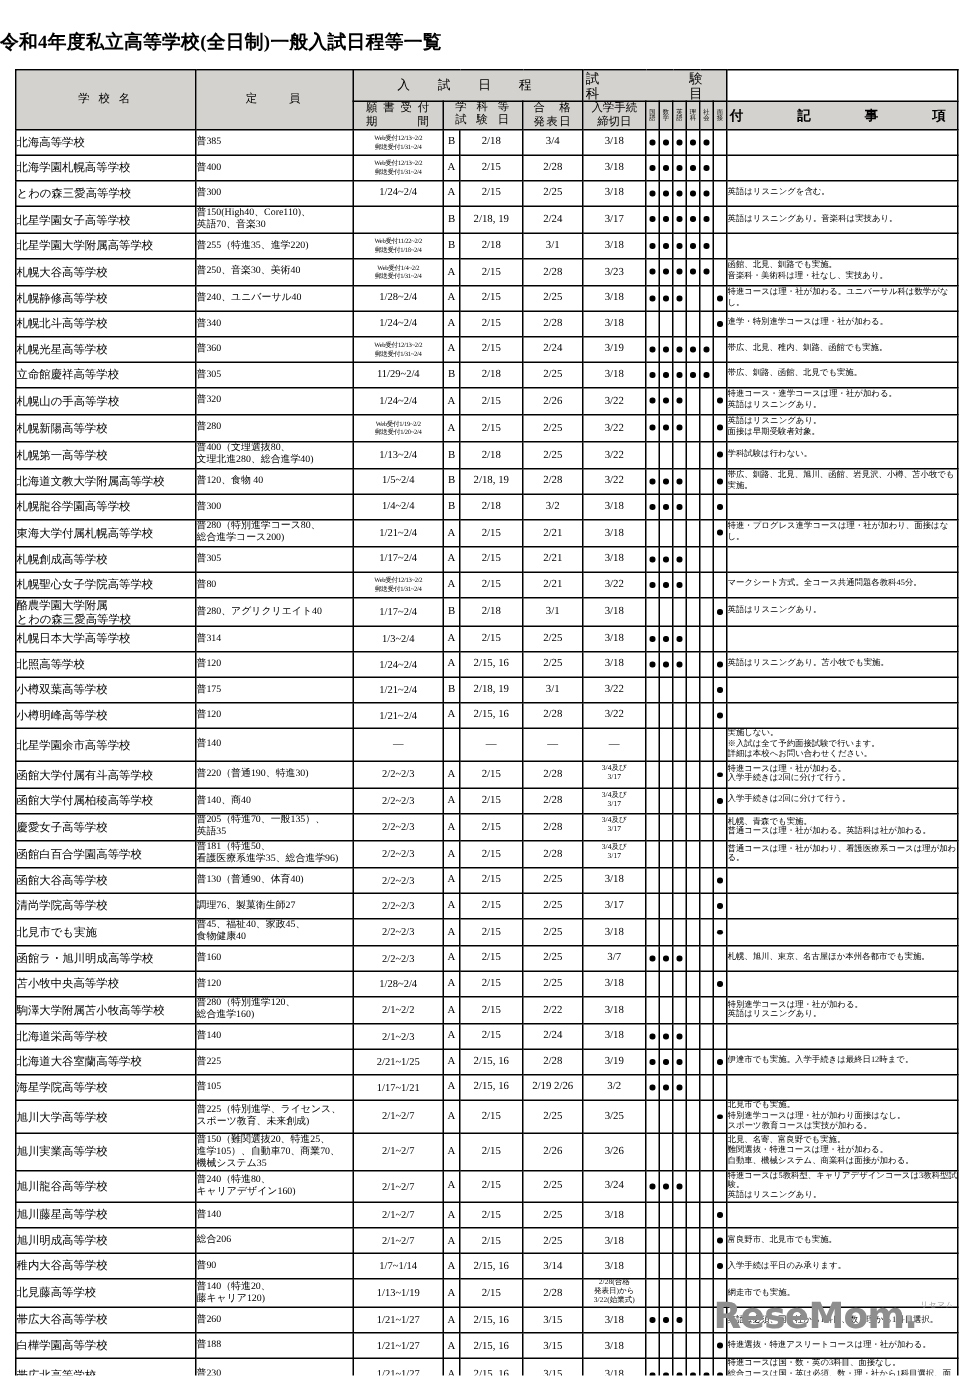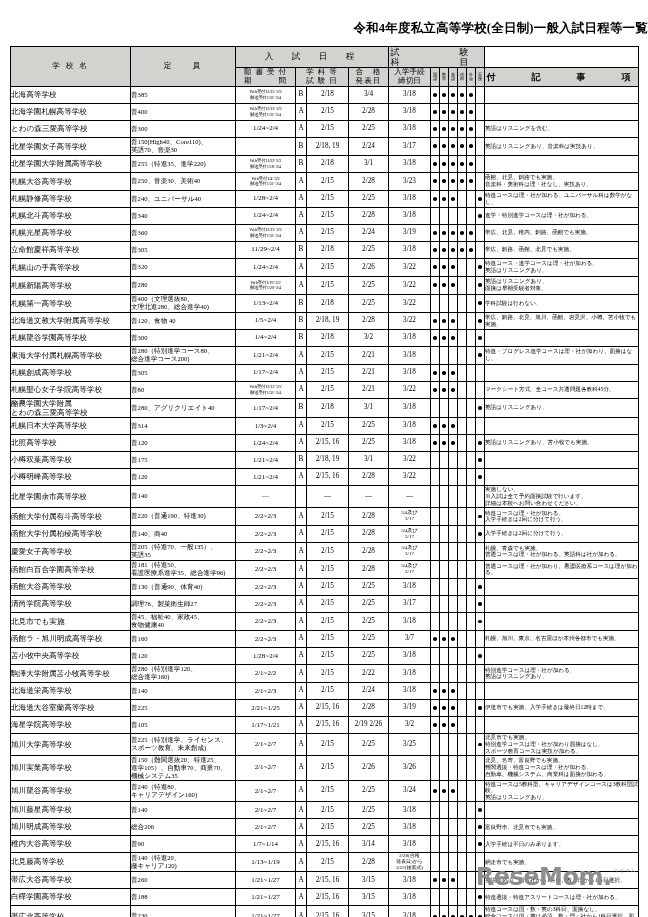--- a/index.html
+++ b/index.html
@@ -6,21 +6,21 @@
   body{
     width:648px;height:917px;
     font-family:"Liberation Serif","DejaVu Serif",serif;
     color:#000;
     -webkit-font-smoothing:none;
   }
   #page{position:relative;width:648px;height:917px;box-sizing:border-box;padding:0;}
 
   
   .doc-title{
-    text-align:right;
+    text-align:left;
     font-size:12.5px;
     font-weight:bold;
     letter-spacing:.2px;
     padding:20px 0 9px 0;
   }
 
   
   .tbl-wrap{padding:0 10px;}
   table.sched{
     border-collapse:collapse;
@@ -118,21 +118,21 @@
       <thead>
         <tr>
           <td rowspan="2" class="h2">学 校 名</td>
           <td rowspan="2" class="h2">定　　員</td>
           <td colspan="4" class="grp sep-l sep-r">入　試　日　程</td>
           <td colspan="7" class="big2 sep-r">試　　験　　科　　目</td>
         </tr>
         <tr>
           <td class="h2 nolsp sep-l" style="white-space:pre-line;letter-spacing:1px;">願 書 受 付
 期　　　間</td>
-          <td colspan="2" class="h2 nolsp" style="white-space:pre-line;letter-spacing:1px;">学 科 等
+          <td colspan="2" class="h2 nolsp" style="white-space:pre-line;letter-spacing:1px;font-family:Liberation Mono, monospace;">学 科 等
 試 験 日</td>
           <td class="h2 nolsp" style="white-space:pre-line;letter-spacing:1px;">合　格
 発表日</td>
           <td class="h2 nolsp sep-r" style="white-space:pre-line;">入学手続
 締切日</td>
           <td class="vsub">
               <span>国</span>
               <span>語</span>
             </td>
           <td class="vsub">

